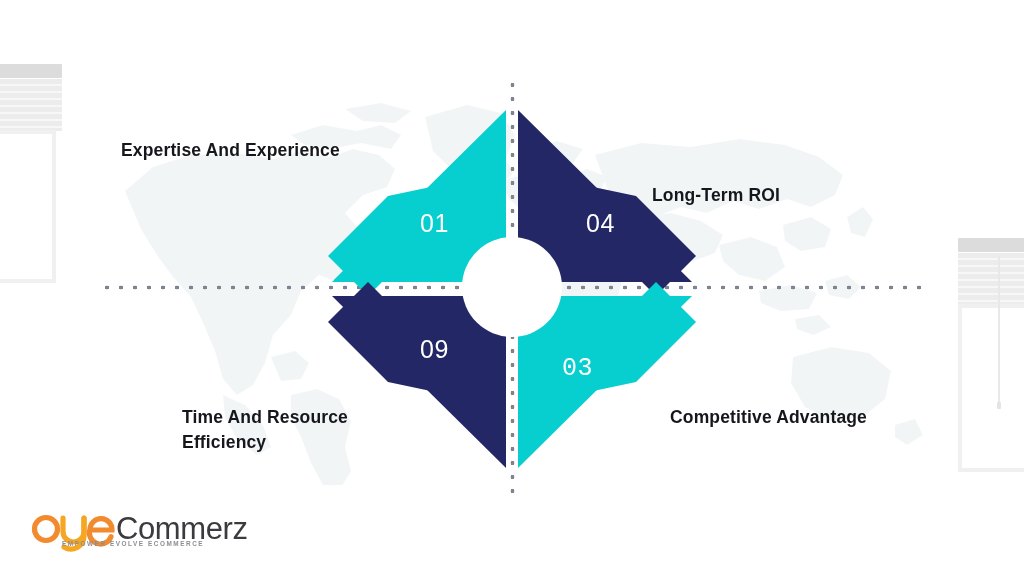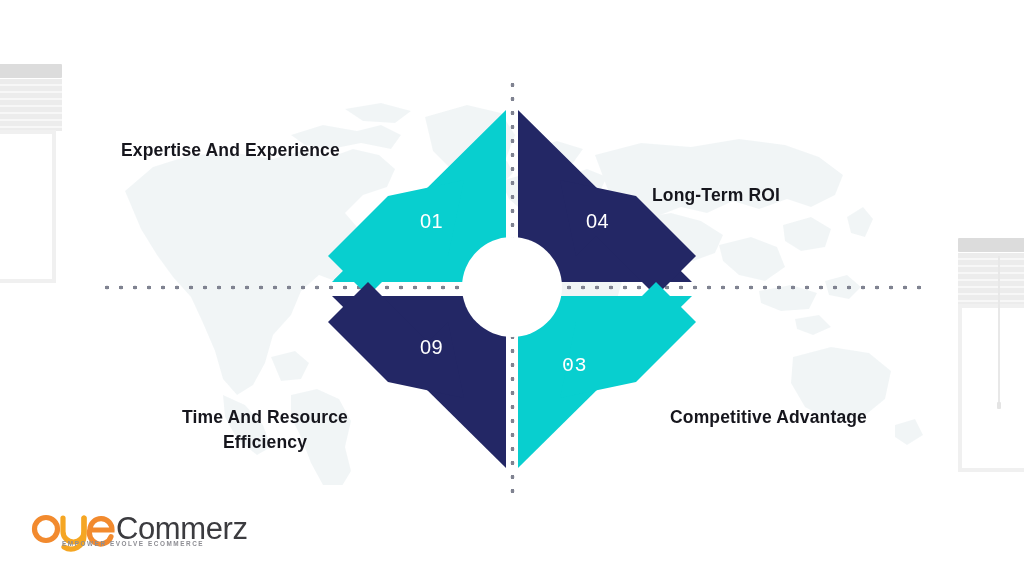--- a/index.html
+++ b/index.html
@@ -105,21 +105,21 @@
     position: absolute;
     left: 328px;
     top: 106px;
     width: 368px;
     height: 366px;
   }
 
   .quad-number {
     position: absolute;
     color: #ffffff;
-    font-size: 20px;
+    font-size: 25px;
     font-weight: 400;
     letter-spacing: 0.5px;
     line-height: 1;
     user-select: none;
   }
   #number-01 { left: 420px; top: 211px; }
   #number-02 { left: 420px; top: 337px; }
   #number-03 { left: 562px; top: 356px; font-family: Liberation Mono, monospace; }
   #number-04 { left: 586px; top: 211px; }
 
@@ -128,21 +128,21 @@
     position: absolute;
     color: #16161d;
     font-size: 17.5px;
     font-weight: bold;
     line-height: 1.45;
     letter-spacing: 0.15px;
     white-space: pre-line;
   }
   #label-01 { left: 121px; top: 138px; text-align: left; }
   #label-04 { left: 652px; top: 138px; text-align: left; margin-top: 45px; }
-  #label-02 { right: 676px; top: 405px; text-align: center; }
+  #label-02 { right: 676px; top: 405px; text-align: left; }
   #label-03 { left: 670px; top: 405px; text-align: left; }
 
   
   #logo {
     position: absolute;
     left: 30px;
     top: 508px;
     width: 230px;
     height: 46px;
   }

